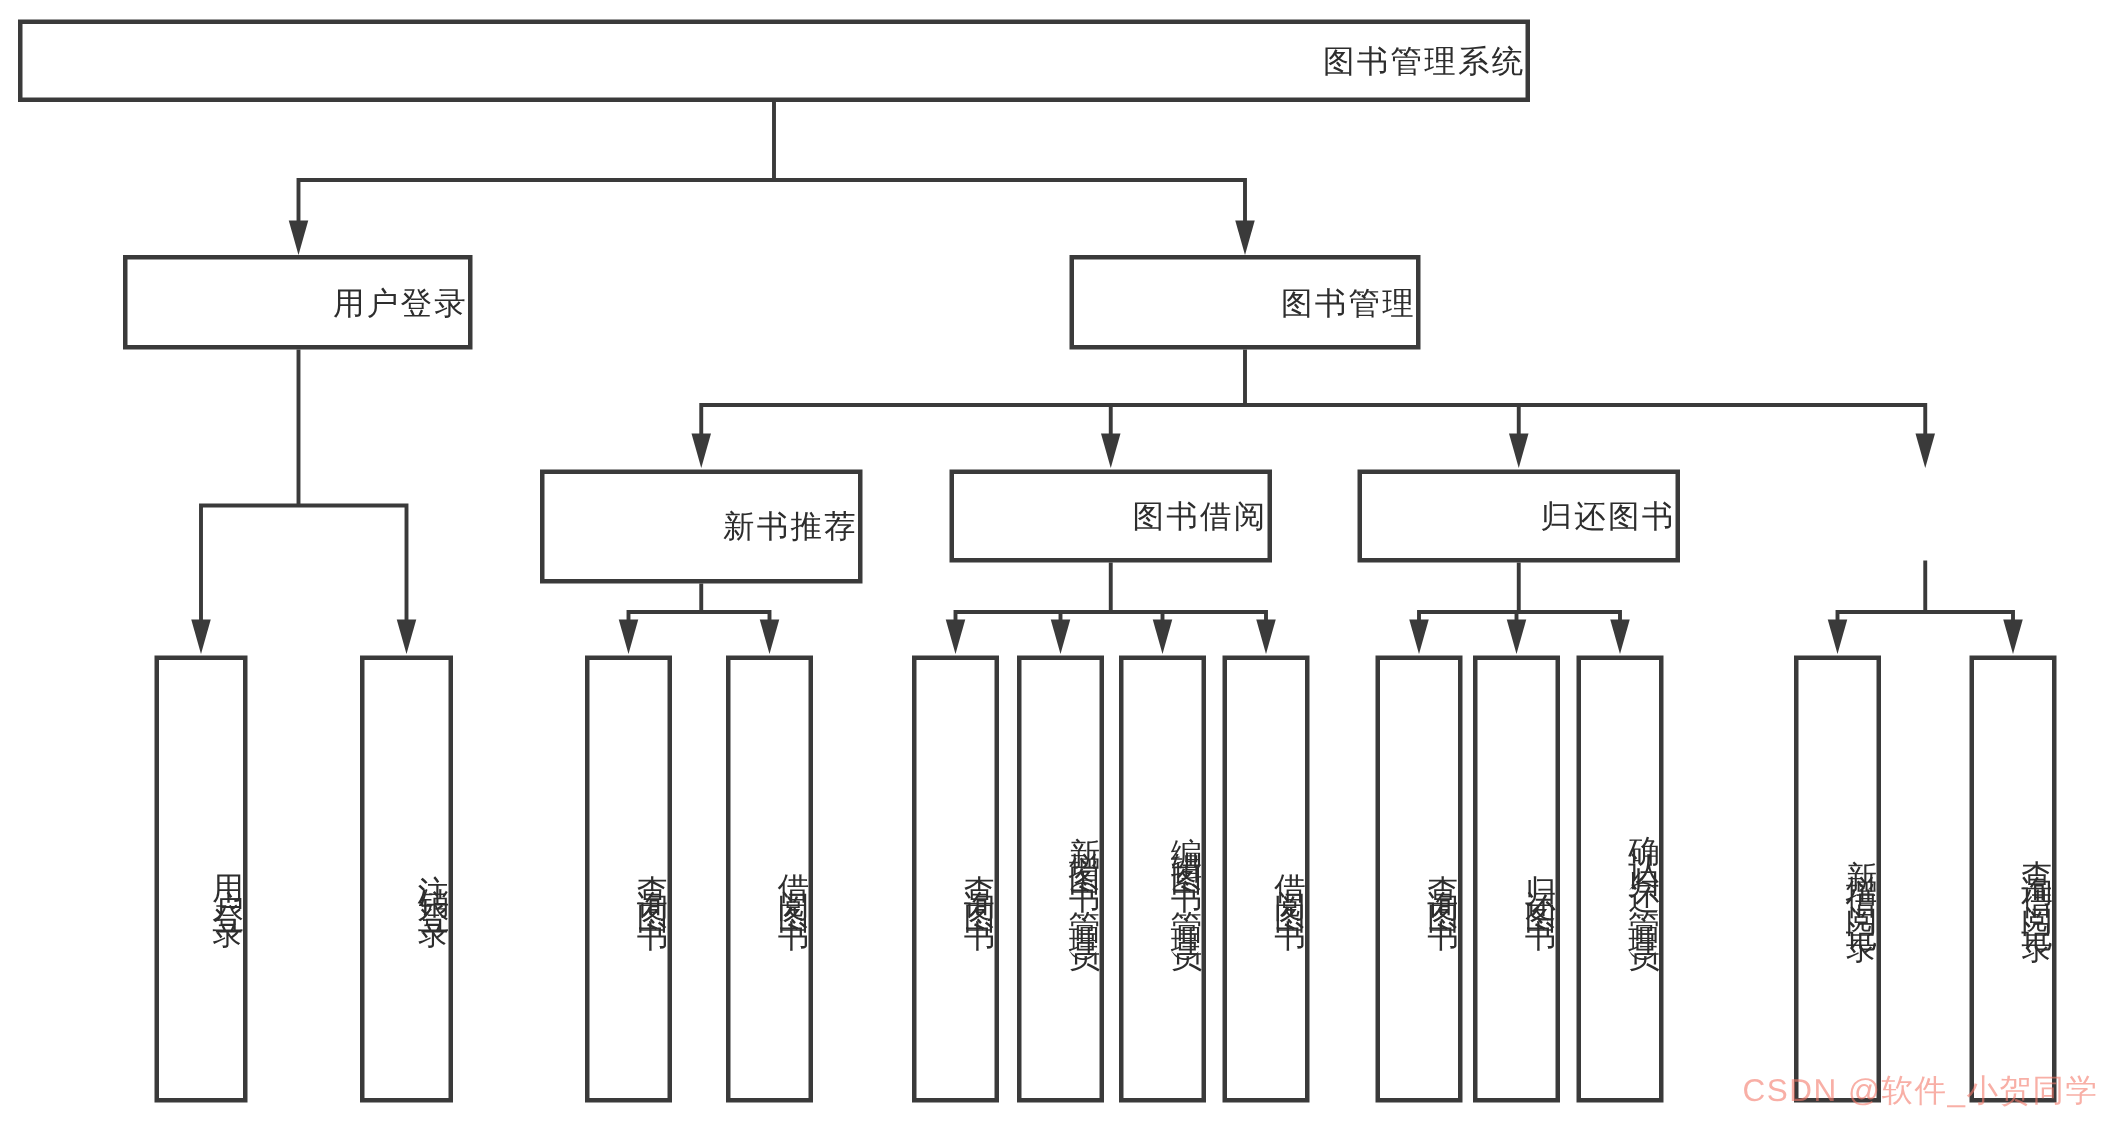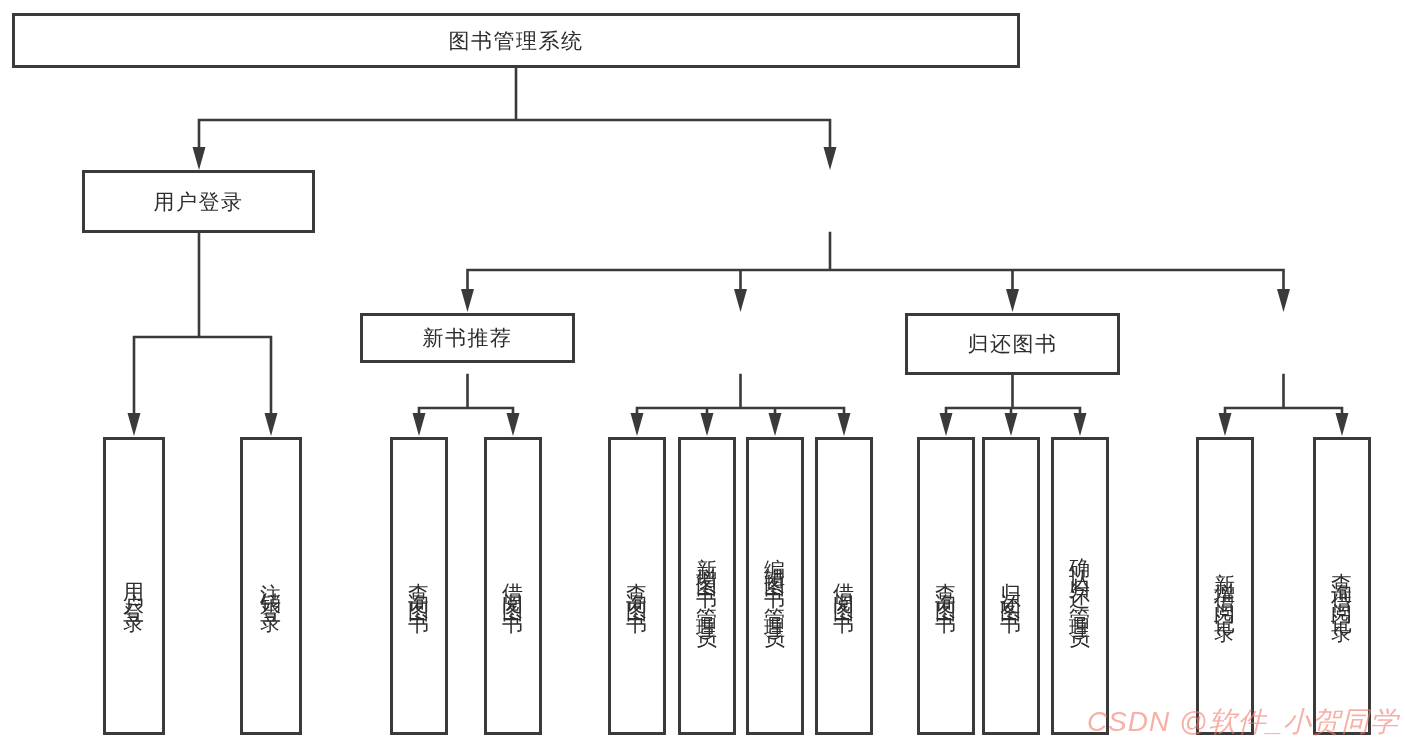--- a/index.html
+++ b/index.html
@@ -17,41 +17,40 @@
     overflow:hidden;
   }
   .connectors{position:absolute;left:0;top:0;width:1405px;height:747px;}
   .connectors path{fill:none;stroke:var(--line);stroke-width:2.6;stroke-linecap:square;}
   .connectors polygon{fill:var(--line);stroke:none;}
   .box{
     position:absolute;
     border:3px solid var(--line);
     background:#fff;
     box-sizing:border-box;
-    display:flex;align-items:center;justify-content:center;
+    display:flex;align-items:center;justify-content:flex-end;
     color:var(--text);
   }
   .hbox{font-size:21px;letter-spacing:1.5px;}
   .vbox span{
     writing-mode:vertical-rl;
     text-orientation:mixed;
     font-size:21px;
     letter-spacing:10px;
     line-height:1;
     white-space:nowrap;
   }
   .watermark{
     position:absolute;
     right:6px;bottom:6px;
-    font-size:28px;
+    font-size:21px;
     letter-spacing:1px;
     color:var(--wm);
     z-index:5;
     pointer-events:none;
-    font-style:italic;
   }
 </style>
 </head>
 <body>
 
 <div class="stage">
 
   <svg class="connectors" viewBox="0 0 1405 747" xmlns="http://www.w3.org/2000/svg">
 
     <g>
@@ -102,23 +101,29 @@
     </g>
   </svg>
 
   <div class="box hbox" style="left:12px;top:13px;width:1008px;height:55px">
     <span>图书管理系统</span>
   </div>
 
   <div class="box hbox" style="left:82px;top:170px;width:233px;height:63px">
     <span>用户登录</span>
   </div>
+  <div class="box hbox" style="left:713px;top:170px;width:234px;height:63px">
+    <span>图书管理</span>
+  </div>
 
-  <div class="box hbox" style="left:360px;top:313px;width:215px;height:50px">
+  <div class="box hbox" style="left:360px;top:313px;width:215px;height:76px">
     <span>新书推荐</span>
+  </div>
+  <div class="box hbox" style="left:633px;top:313px;width:215px;height:62px">
+    <span>图书借阅</span>
   </div>
   <div class="box hbox" style="left:905px;top:313px;width:215px;height:62px">
     <span>归还图书</span>
   </div>
 
   <div class="box vbox" style="left:103px;top:437px;width:62px;height:298px">
     <span>用户登录</span>
   </div>
   <div class="box vbox" style="left:240px;top:437px;width:62px;height:298px">
     <span>注销登录</span>

